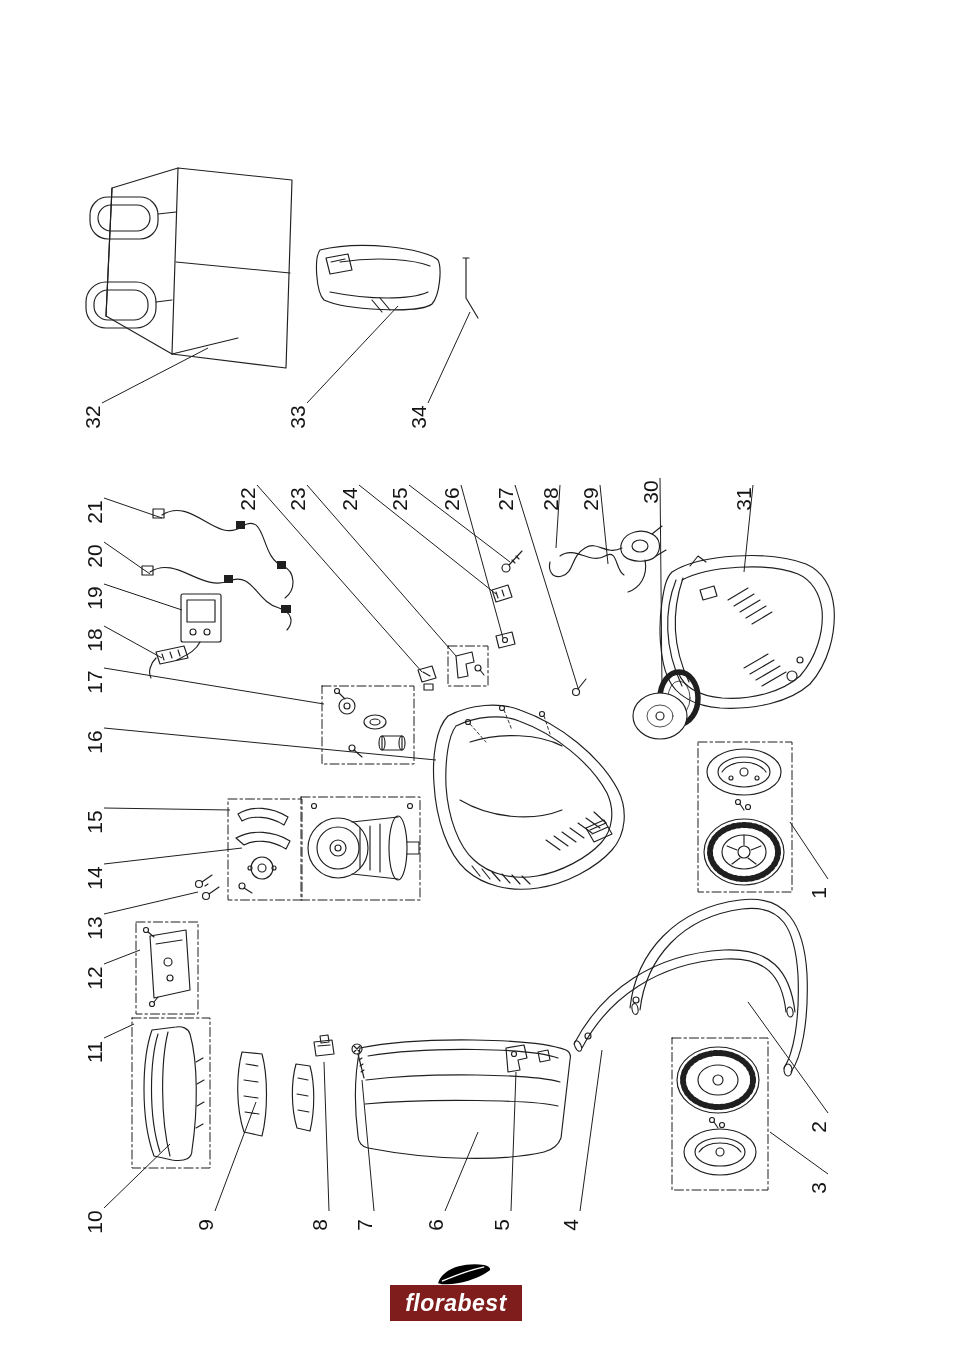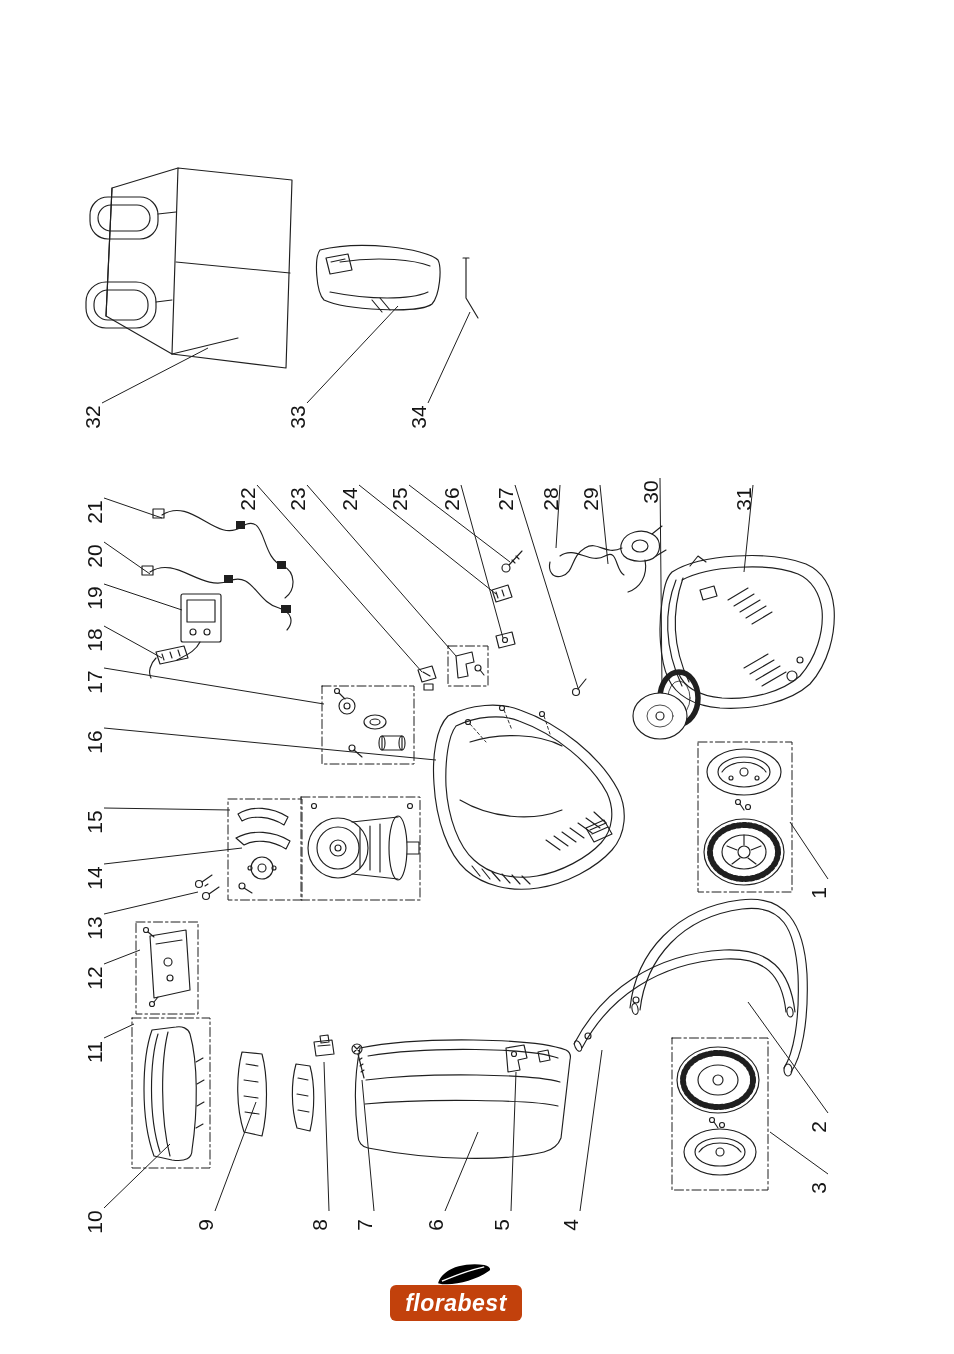--- a/index.html
+++ b/index.html
@@ -16,21 +16,21 @@
   .tread { stroke-width:6; stroke-dasharray:2.5 3; }
   .dash2 { stroke-dasharray:3 2.5; stroke-width:0.9; }
   .thin  { stroke-width:0.8; }
   .wfill { fill:#ffffff; stroke:#1f1f1f; stroke-width:1.15; }
 
   #callouts line { stroke:#1f1f1f; stroke-width:1; }
   #callouts text { font:21px "Liberation Sans", sans-serif; fill:#141414; text-anchor:middle; }
 
   
   .logo { position:absolute; left:390px; top:1285px; width:132px; height:36px;
-          background:#c2410c; border-radius:6px; display:flex; align-items:center;
+          background:#7f1d1d; border-radius:0; display:flex; align-items:center;
           justify-content:center; }
   .logo .word { color:#ffffff; font-style:italic; font-weight:700; font-size:23px;
           letter-spacing:0.5px; font-family:"Liberation Sans", sans-serif; }
   .logo .leaf { position:absolute; left:46px; top:-23px; width:58px; height:25px; }
 </style>
 </head>
 <body>
 
 <div class="page">
 

